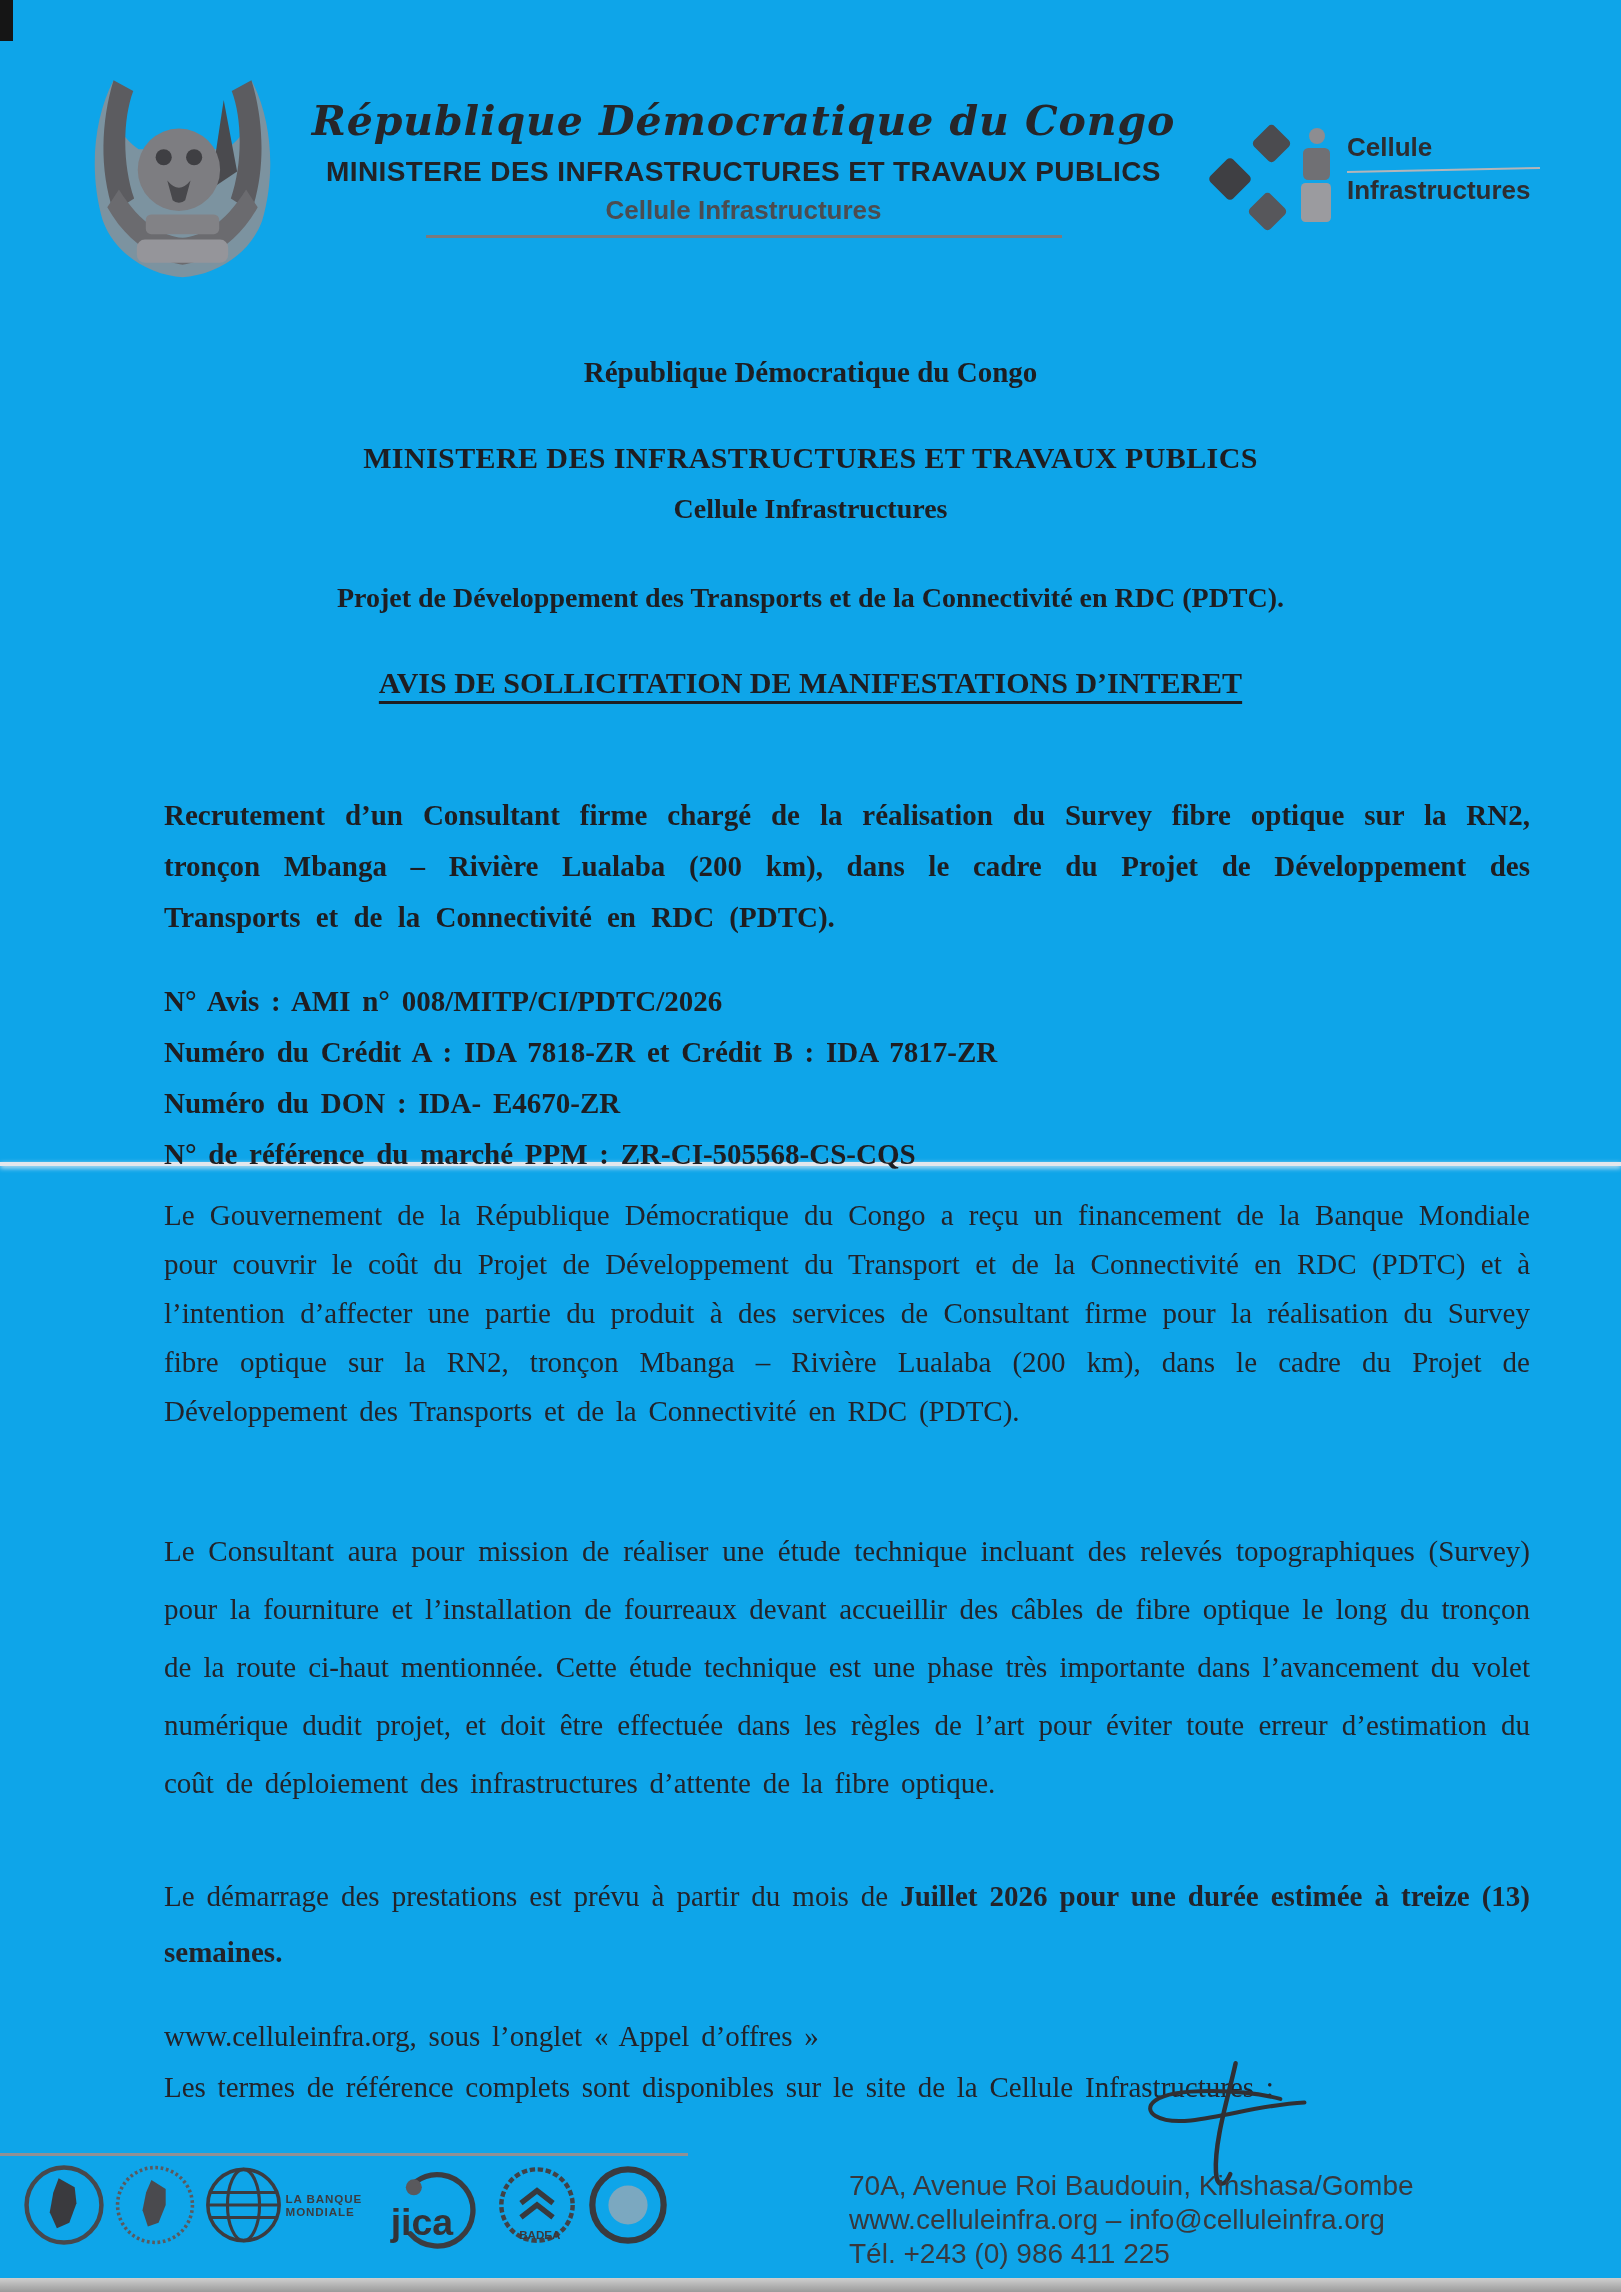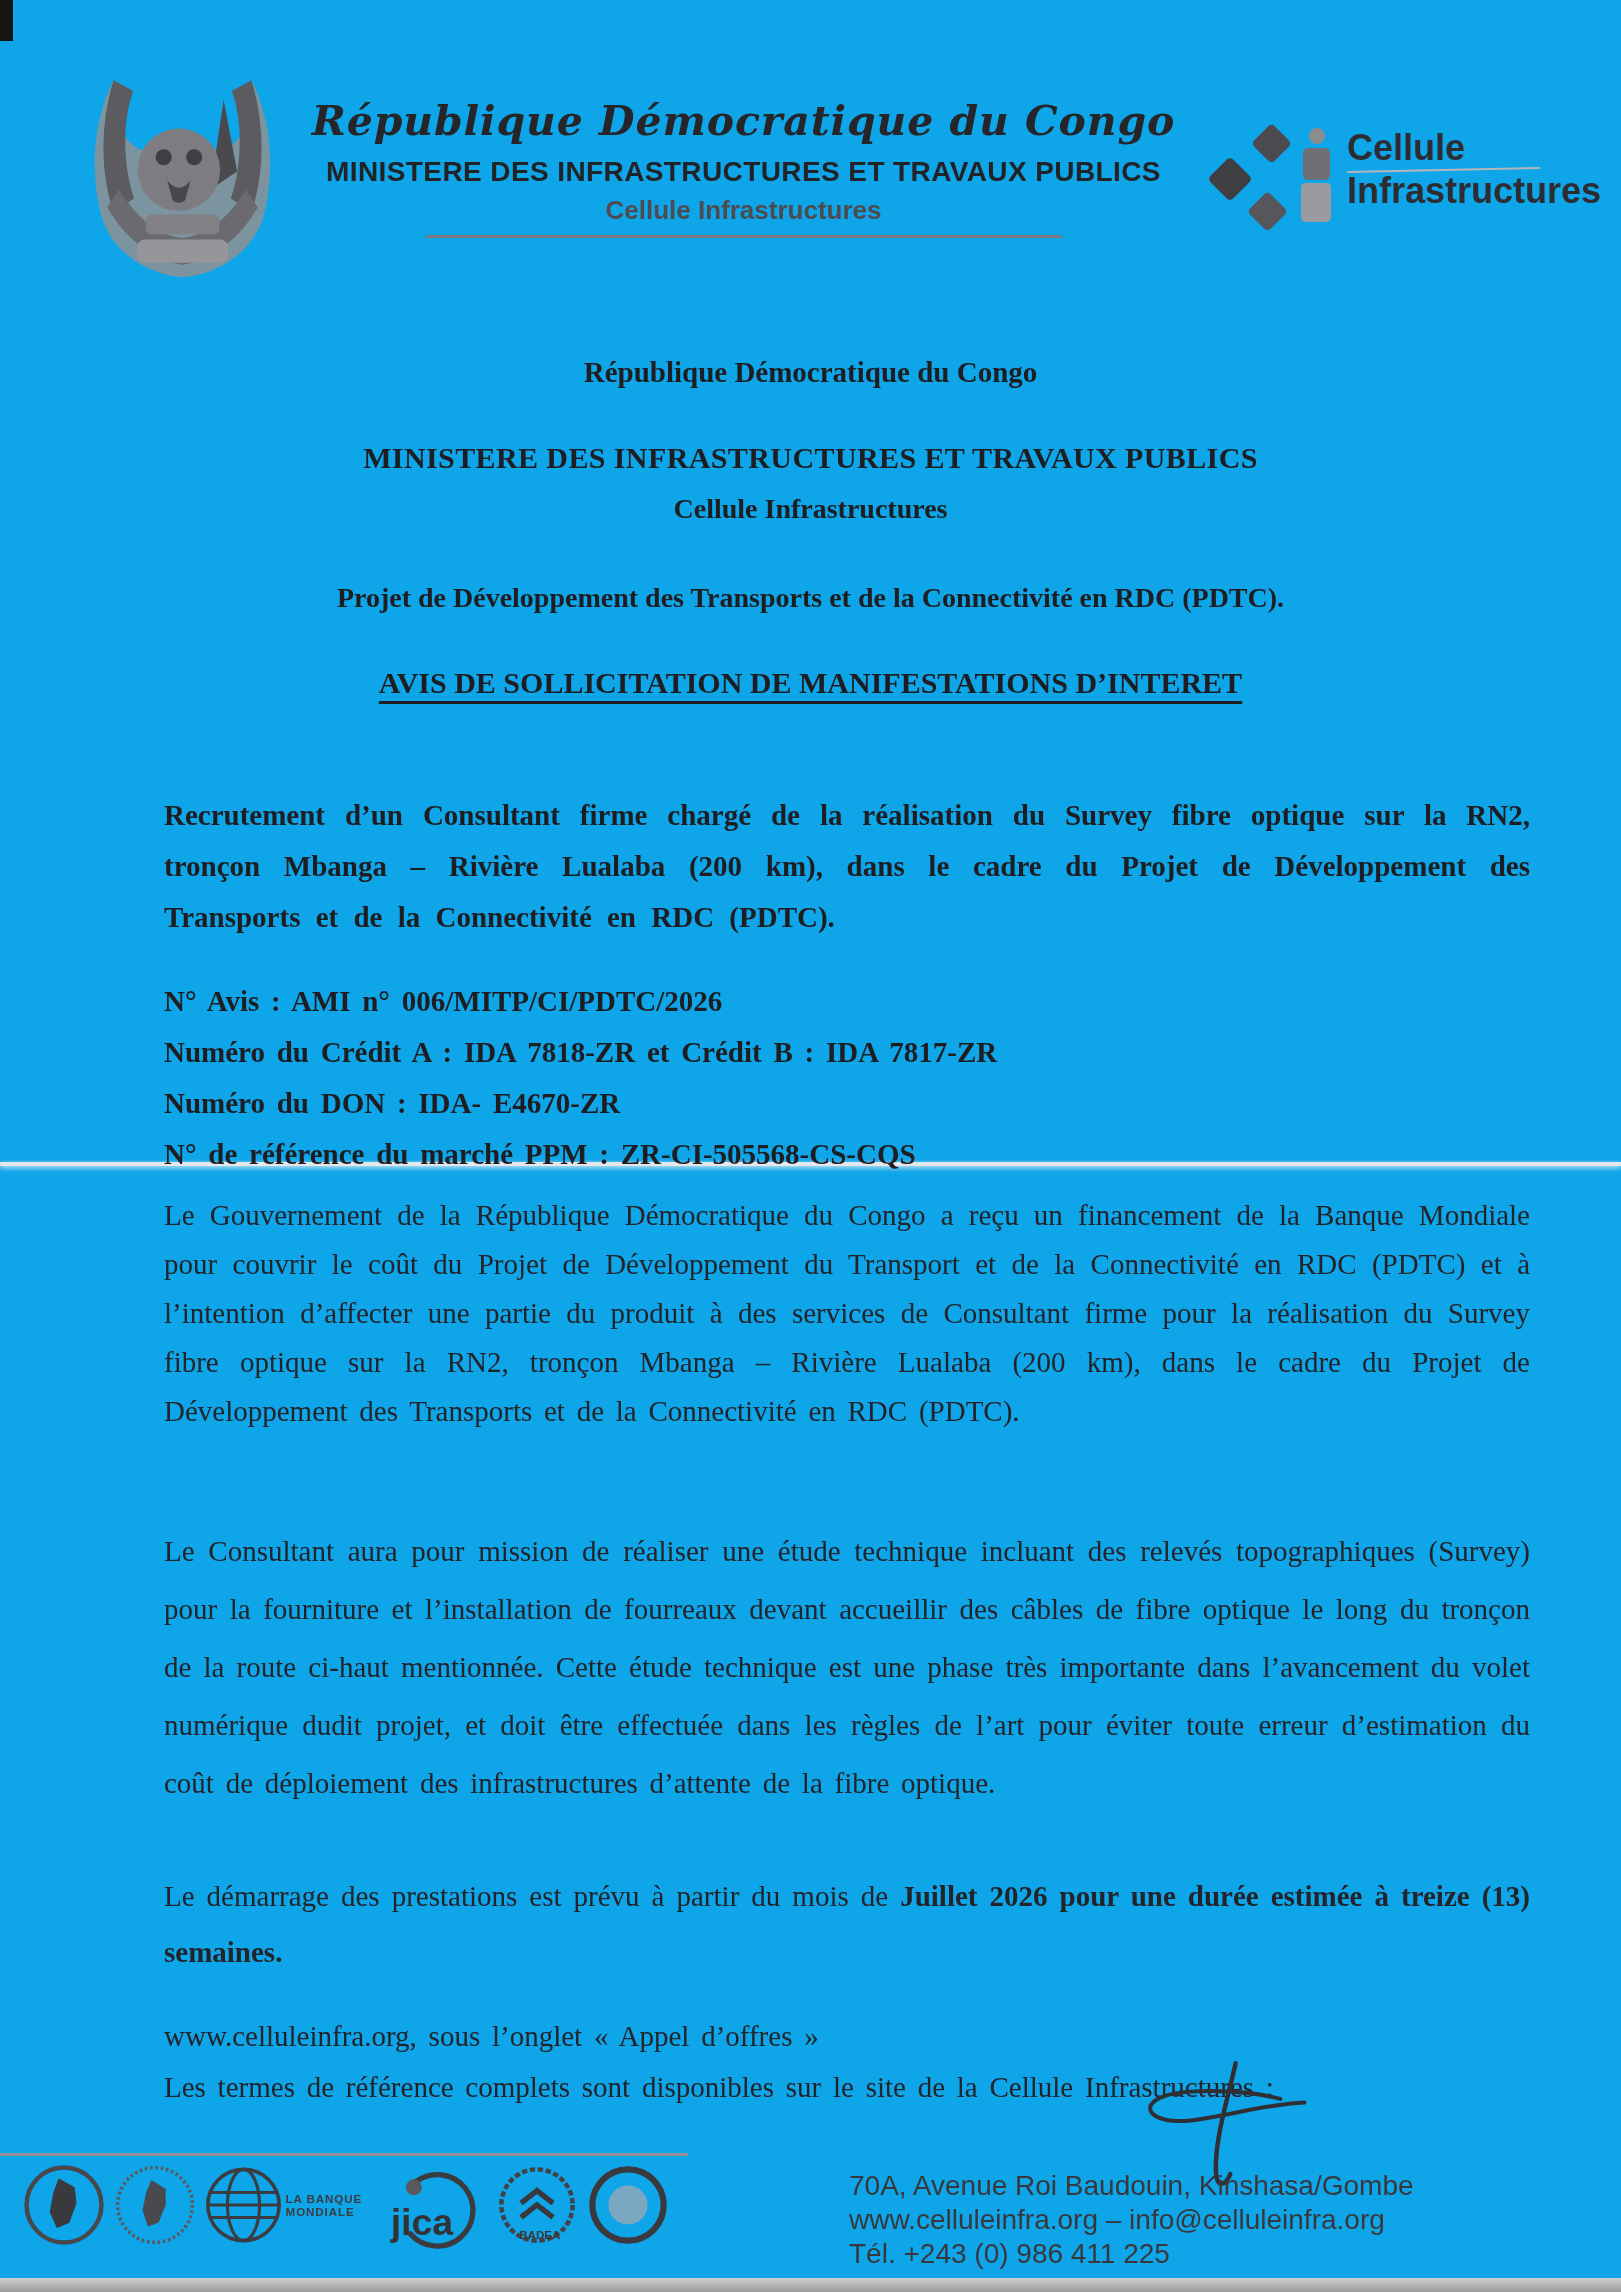--- a/index.html
+++ b/index.html
@@ -26,21 +26,21 @@
   
   .ci-logo{position:absolute;left:1205px;top:124px;width:358px;height:125px;}
   .ci-diamond{position:absolute;border-radius:4.5px;transform:rotate(45deg);}
   .ci-d1{left:52px;top:5.4px;width:29px;height:29px;background:#4b4b4f;}
   .ci-d2{left:9px;top:39px;width:32px;height:32px;background:#3f3f43;}
   .ci-d3{left:48px;top:73px;width:29px;height:29px;background:#57575b;}
   .ci-head{position:absolute;left:104px;top:3.6px;width:16px;height:16px;border-radius:50%;background:#8d8d91;}
   .ci-body1{position:absolute;left:98px;top:24px;width:27px;height:32px;border-radius:5.4px;background:#707074;}
   .ci-body2{position:absolute;left:96px;top:59px;width:30px;height:39px;border-radius:4.5px;background:#9b9b9f;}
   .ci-text{position:absolute;left:142px;top:9px;font-family:"Liberation Sans", sans-serif;
-    font-weight:700;font-size:36px;color:#2d2d31;line-height:29.6px;}
+    font-weight:700;font-size:26px;color:#2d2d31;line-height:29.6px;}
   .ci-scribble{width:193px;height:1.8px;background:#b5b5b9;transform:rotate(-1.2deg);margin:6.3px 0 5.4px;}
   
   .h-line{position:absolute;left:0;width:1621px;text-align:center;font-weight:700;}
   .h-republic{top:356px;font-size:29px;}
   .h-ministry{top:441px;font-size:30px;letter-spacing:0.4px;}
   .h-cellule{top:493px;font-size:28px;}
   .h-project{top:582px;font-size:28px;}
   .h-avis{top:666px;font-size:30px;}
   .h-avis span{text-decoration:underline;text-underline-offset:8px;text-decoration-thickness:2.7px;}
   
@@ -112,21 +112,21 @@
 
   <div class="h-line h-republic">République Démocratique du Congo</div>
   <div class="h-line h-ministry">MINISTERE DES INFRASTRUCTURES ET TRAVAUX PUBLICS</div>
   <div class="h-line h-cellule">Cellule Infrastructures</div>
   <div class="h-line h-project">Projet de Développement des Transports et de la Connectivité en RDC (PDTC).</div>
   <div class="h-line h-avis"><span>AVIS DE SOLLICITATION DE MANIFESTATIONS D’INTERET</span></div>
 
   <div class="para subject">Recrutement d’un Consultant firme chargé de la réalisation du Survey fibre optique sur la RN2, tronçon Mbanga – Rivière Lualaba (200 km), dans le cadre du Projet de Développement des Transports et de la Connectivité en RDC (PDTC).</div>
 
   <div class="para refs">
-    <div>N° Avis : AMI n° 006/MITP/CI/PDTC/2026</div>
+    <div>N° Avis : AMI n° 008/MITP/CI/PDTC/2026</div>
     <div>Numéro du Crédit A : IDA 7818-ZR  et Crédit B : IDA 7817-ZR</div>
     <div>Numéro du DON : IDA- E4670-ZR</div>
     <div>N° de référence du marché PPM : ZR-CI-505568-CS-CQS</div>
   </div>
 
   <div class="para p1">Le Gouvernement de la République Démocratique du Congo a reçu un financement de la Banque Mondiale pour couvrir le coût du Projet de Développement du Transport et de la Connectivité en RDC (PDTC) et à l’intention d’affecter une partie du produit à des services de Consultant firme pour la réalisation du Survey fibre optique sur la RN2, tronçon Mbanga – Rivière Lualaba (200 km), dans le cadre du Projet de Développement des Transports et de la Connectivité en RDC (PDTC).</div>
   <div class="para p2">Le Consultant aura pour mission de réaliser une étude technique incluant des relevés topographiques (Survey) pour la fourniture et l’installation de fourreaux devant accueillir des câbles de fibre optique le long du tronçon de la route ci-haut mentionnée. Cette étude technique est une phase très importante dans l’avancement du volet numérique dudit projet, et doit être effectuée dans les règles de l’art pour éviter toute erreur d’estimation du coût de déploiement des infrastructures d’attente de la fibre optique.</div>
   <div class="para p3"><span>Le démarrage des prestations est prévu à partir du mois de </span><strong>Juillet 2026 pour une durée estimée à treize (13) semaines.</strong></div>
   <div class="para p4">
     <div>www.celluleinfra.org, sous l’onglet « Appel d’offres »</div>

